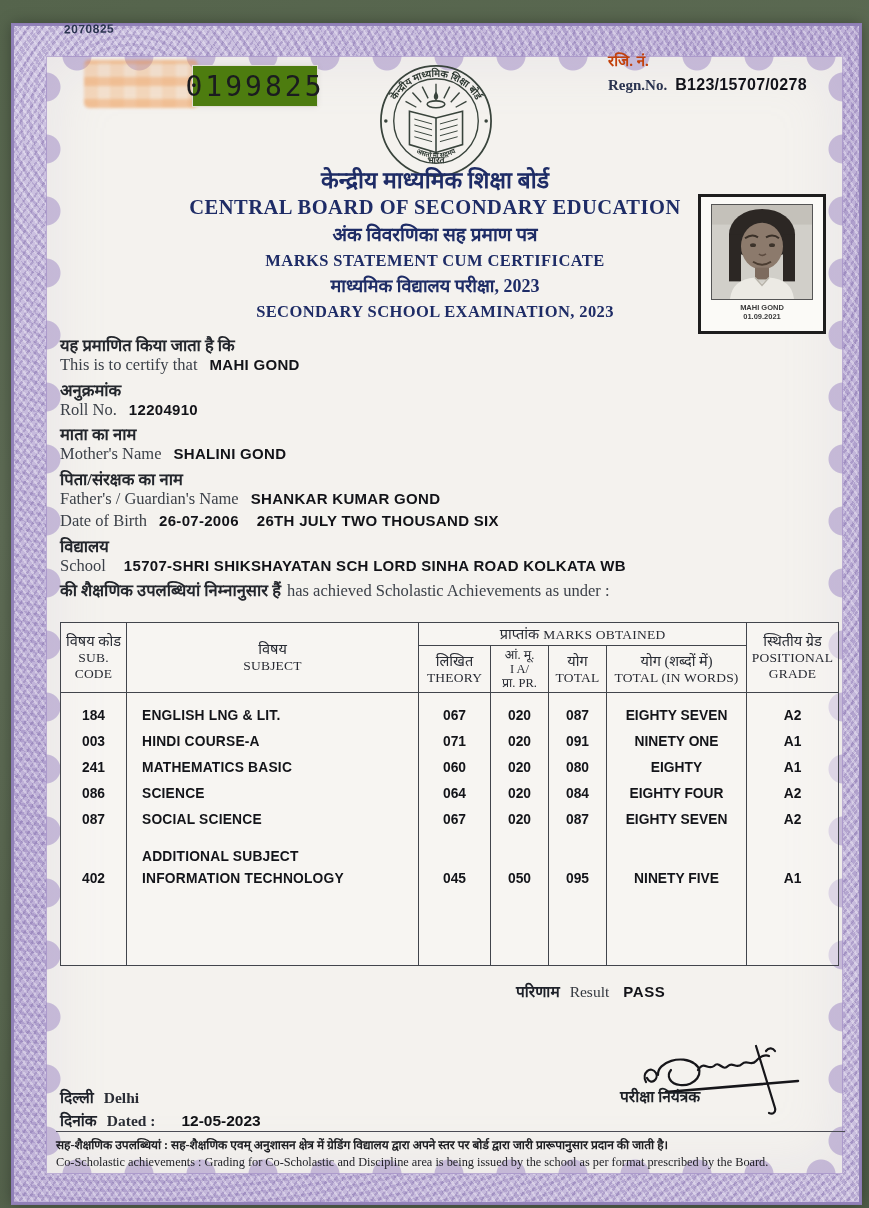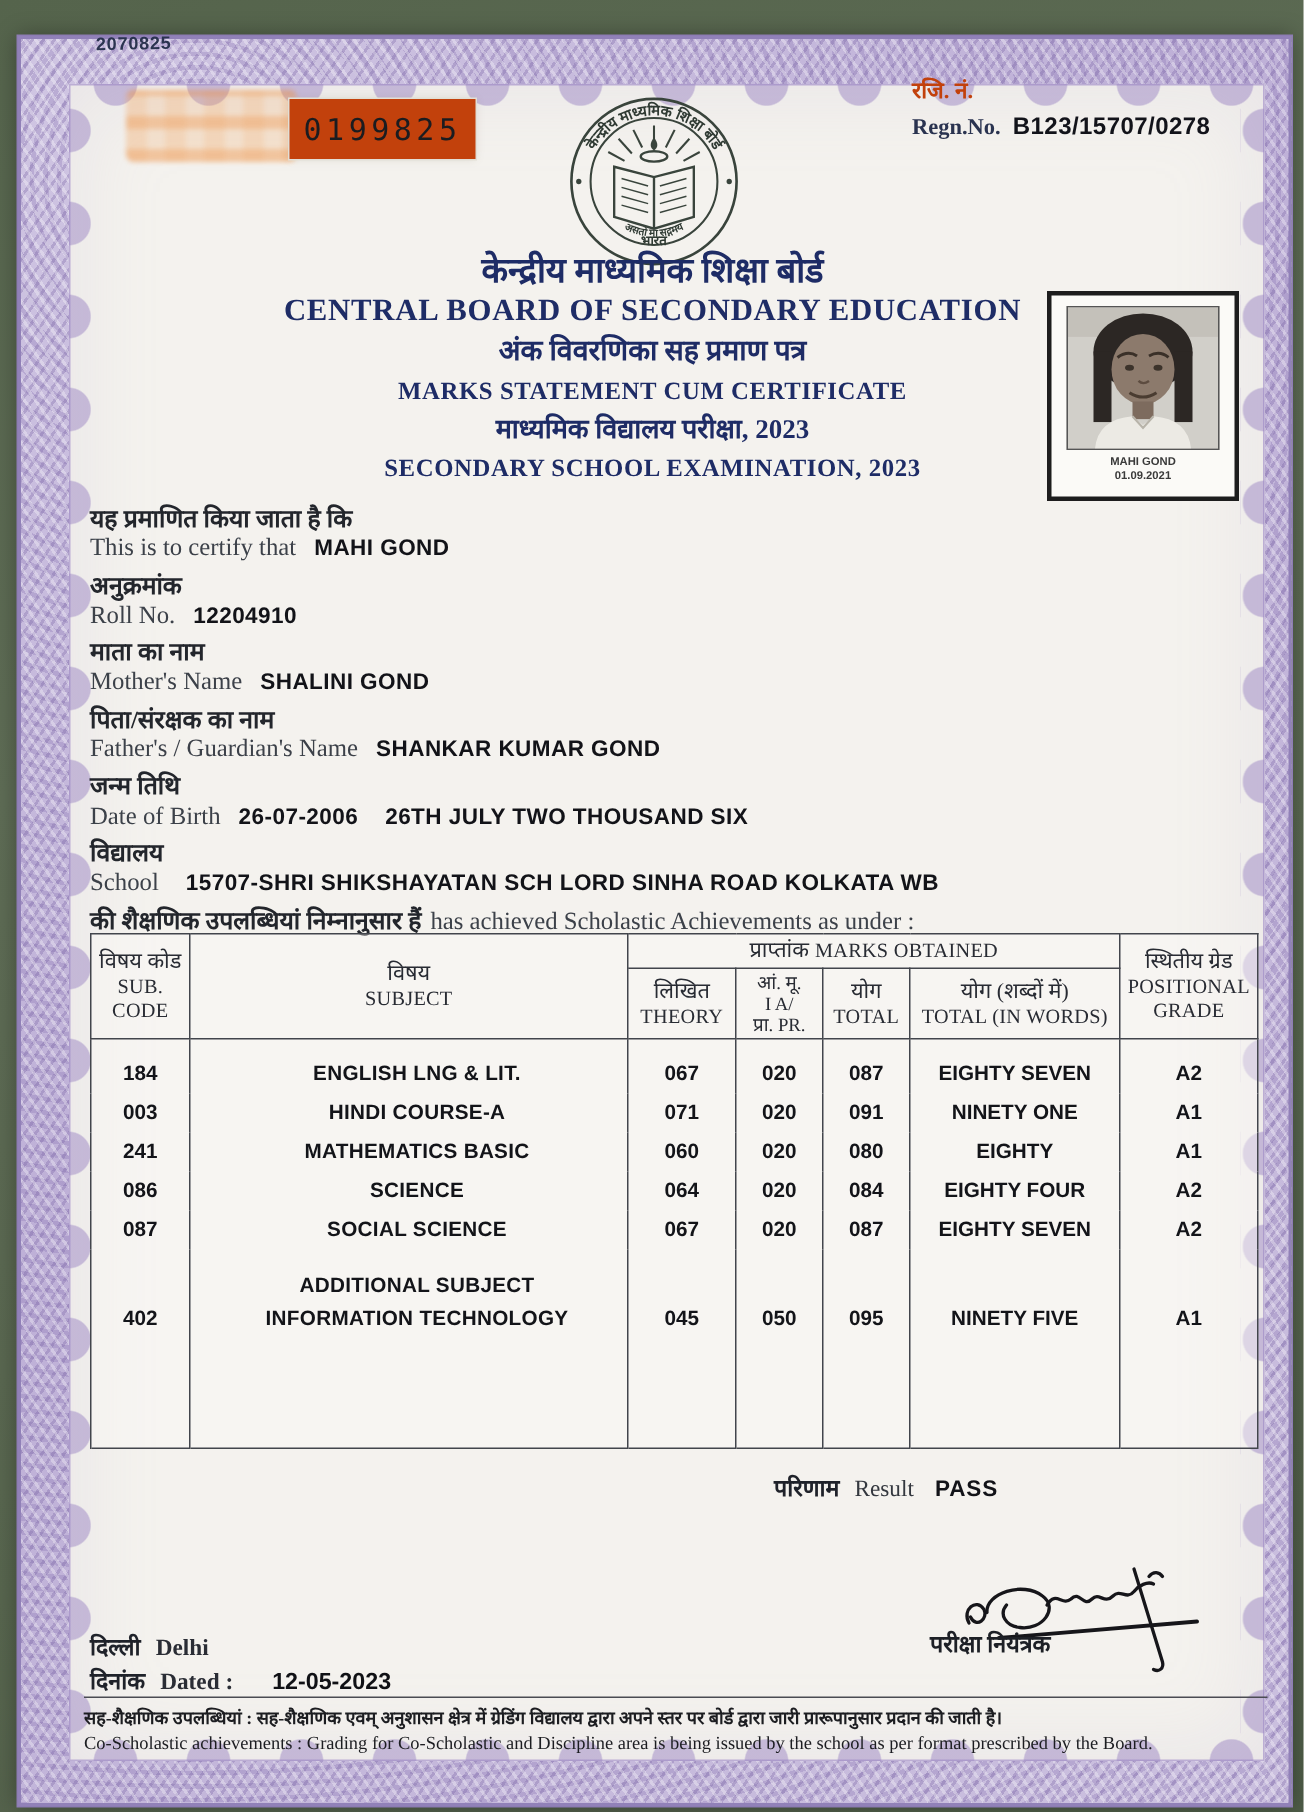--- a/index.html
+++ b/index.html
@@ -32,24 +32,24 @@
   .wave-left{left:46px;top:56px;width:16px;height:1118px;
     background:radial-gradient(circle 15px at 0px 31px, rgba(157,136,196,.60) 0 14px, rgba(0,0,0,0) 15px);
     background-size:16px 62px;background-repeat:repeat-y;}
   .wave-right{left:827px;top:56px;width:16px;height:1118px;
     background:radial-gradient(circle 15px at 16px 31px, rgba(157,136,196,.60) 0 14px, rgba(0,0,0,0) 15px);
     background-size:16px 62px;background-repeat:repeat-y;}
 
   .abs{position:absolute;z-index:5;}
   .outer-serial{left:64px;top:22px;font-family:"Liberation Sans",sans-serif;font-weight:bold;
     font-size:12px;color:#2b3450;transform:rotate(-1deg);letter-spacing:.5px;}
-  .serial-box{left:193px;top:66px;width:124px;height:40px;background:#c2410c;
+  .serial-box{left:193px;top:66px;width:124px;height:40px;background:#4d7c0f;
     box-shadow:0 0 0 1px #e2dfd6, 0 0 6px rgba(120,110,90,.18);
     display:flex;align-items:center;justify-content:center;
-    font-family:"DejaVu Sans Mono",monospace;font-size:20px;letter-spacing:3px;color:#1b1c20;}
+    font-family:"DejaVu Sans Mono",monospace;font-size:28px;letter-spacing:3px;color:#1b1c20;}
   .stamp{left:84px;top:60px;width:114px;height:48px;border-radius:5px;opacity:.65;filter:blur(1.6px);
     background:
       repeating-linear-gradient(0deg, rgba(238,140,58,.65) 0 9px, rgba(244,176,112,.30) 9px 22px),
       repeating-linear-gradient(90deg, rgba(238,150,70,.35) 0 14px, rgba(244,186,130,.15) 14px 26px);}
   .logo-wrap{left:377px;top:62px;width:118px;height:118px;}
 
   .regn{left:608px;top:50px;line-height:23px;}
   .regn .hi{font-weight:bold;font-size:15px;color:#c2410c;}
   .regn .en{font-weight:bold;font-size:15px;color:#2a3350;}
   .regn .val{font-family:"Liberation Sans",sans-serif;font-weight:bold;font-size:16px;color:#12131a;margin-left:8px;}
@@ -82,21 +82,21 @@
   table.marks col.c3{width:72px;} table.marks col.c4{width:58px;}
   table.marks col.c5{width:58px;} table.marks col.c6{width:140px;} table.marks col.c7{width:92px;}
   table.marks th{border:1.7px solid #42454c;font-weight:normal;color:#282b33;padding:2px 2px;vertical-align:middle;}
   .th-hi{font-size:14.5px;line-height:17px;}
   .th-en{font-size:13.5px;line-height:16px;letter-spacing:.2px;}
   .th-small{font-size:12.5px;line-height:14px;}
   tbody.rows td{border-left:1.7px solid #42454c;border-right:1.7px solid #42454c;
     padding:5.5px 4px;font-family:"Liberation Sans",sans-serif;font-weight:bold;
     font-size:13.8px;color:#131419;text-align:center;vertical-align:top;}
   tbody.rows tr:first-child td{padding-top:15px;}
-  tbody.rows td.cell-subject{text-align:center;padding-left:15px;letter-spacing:.2px;}
+  tbody.rows td.cell-subject{text-align:left;padding-left:15px;letter-spacing:.2px;}
   tbody.rows tr.heading-row td{padding-top:16px;padding-bottom:2px;}
   tbody.rows tr.filler td{height:62px;}
 
   .result-line{left:516px;top:980px;white-space:nowrap;}
   .result-line .hi{font-weight:bold;font-size:15.5px;color:#1f222a;}
   .result-line .en{font-size:15.5px;color:#34383f;margin-left:6px;}
   .result-line .val{font-size:15px;margin-left:10px;letter-spacing:.6px;}
 
   .sig{left:638px;top:1038px;width:170px;height:80px;}
   .controller{left:620px;top:1086px;width:220px;text-align:left;}
@@ -225,21 +225,20 @@
     <span class="en-label">Roll No.</span><span class="val">12204910</span>
   </div>
   <div class="line"><span class="hi-label">माता का नाम</span></div>
   <div class="line">
     <span class="en-label">Mother's Name</span><span class="val">SHALINI GOND</span>
   </div>
   <div class="line"><span class="hi-label">पिता/संरक्षक का नाम</span></div>
   <div class="line">
     <span class="en-label">Father's / Guardian's Name</span><span class="val">SHANKAR KUMAR GOND</span>
   </div>
-  <div class="line"><span class="hi-label">जन्म तिथि</span></div>
   <div class="line">
     <span class="en-label">Date of Birth</span><span class="val">26-07-2006</span><span class="val2">26TH JULY TWO THOUSAND SIX</span>
   </div>
   <div class="line"><span class="hi-label">विद्यालय</span></div>
   <div class="line">
     <span class="en-label">School</span><span class="val2">15707-SHRI SHIKSHAYATAN SCH LORD SINHA ROAD KOLKATA WB</span>
   </div>
   <div class="line ach">
     <span class="hi-label">की शैक्षणिक उपलब्धियां निम्नानुसार हैं</span><span class="en-label">has achieved Scholastic Achievements as under :</span>
   </div>

